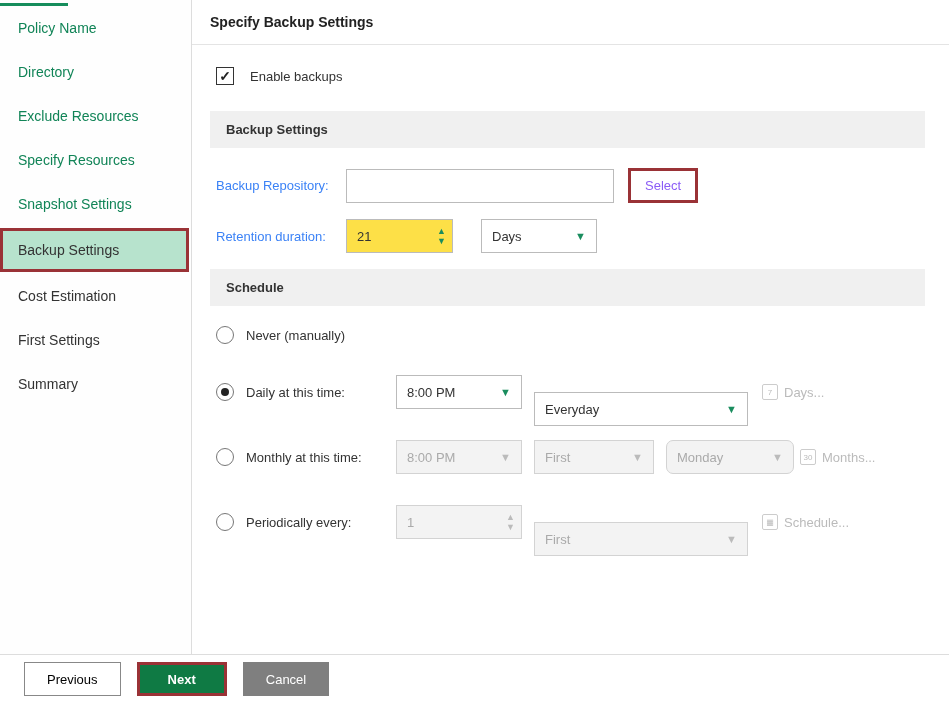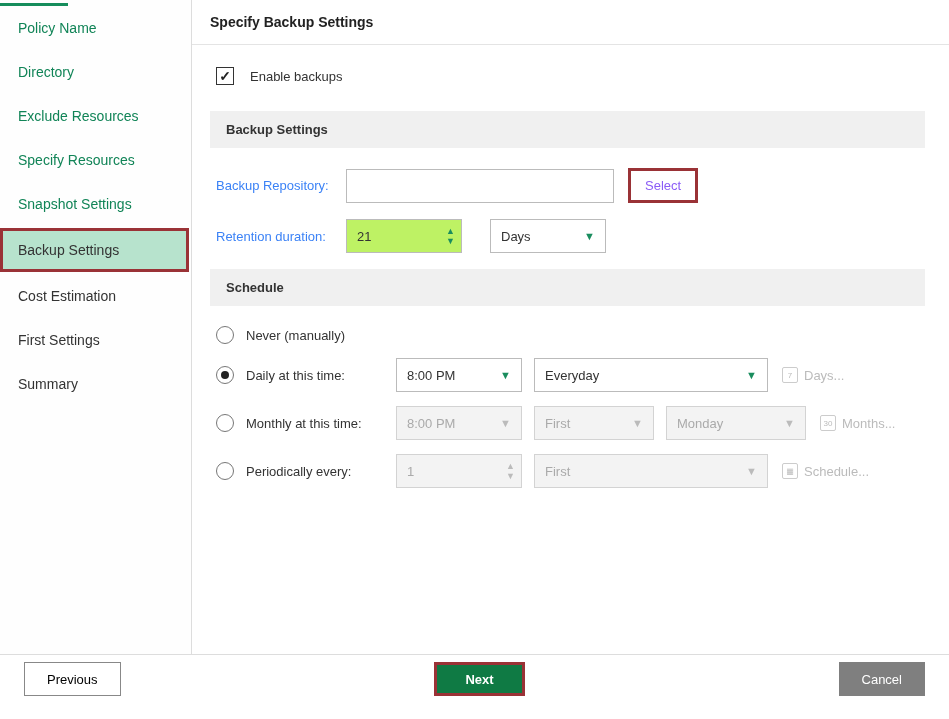--- a/index.html
+++ b/index.html
@@ -119,24 +119,24 @@
       margin-left: 14px;
       border: 3px solid #9a3236;
       color: #8b5cf6;
       padding: 7px 14px;
       background: #fff;
       font-size: 13px;
       cursor: pointer;
     }
 
     .spinner {
-      width: 116px;
+      width: 107px;
       height: 34px;
       border: 1px solid #bbb;
-      background: #bef264;
+      background: #fde047;
       display: flex;
       align-items: center;
       justify-content: space-between;
       padding: 0 6px 0 10px;
     }
     .spinner .spin-arrows {
       display: flex; flex-direction: column; line-height: 1; gap:1px;
       color: #1a8d5e;
     }
     .spinner .spin-arrows span { font-size: 9px; cursor:pointer; }
@@ -182,23 +182,23 @@
     }
     .radio.checked::after {
       content: "";
       width: 8px; height: 8px; border-radius: 50%;
       background: #222;
     }
     .radio-label {
       width: 150px;
     }
     .col-time { width: 126px; margin-right: 12px; }
-    .col-freq { width: 234px; margin-right: 14px; }
+    .col-freq { width: 214px; margin-right: 14px; margin-top: 34px; }
     .col-ord  { width: 120px; margin-right: 12px; }
-    .col-day  { width: 140px; margin-right: 14px; }
+    .col-day  { width: 128px; margin-right: 6px; border-radius: 7px; }
 
     .tiny-link {
       display: flex;
       align-items: center;
       gap: 6px;
       color: #bbb;
       font-size: 13px;
     }
     .tiny-icon {
       width: 16px; height: 16px;
@@ -211,22 +211,22 @@
       color: #bbb;
     }
 
     
     .footer {
       position: absolute;
       left: 0; right: 0;
       top: 662px;
       padding: 0 24px;
       display: flex;
-      justify-content: space-between;
-      gap: 24px;
+      justify-content: flex-start;
+      gap: 16px;
     }
     .btn {
       height: 34px;
       padding: 0 22px;
       font-size: 13px;
       border: 1px solid #888;
       background: #fff;
       cursor: pointer;
     }
     .btn.next {

